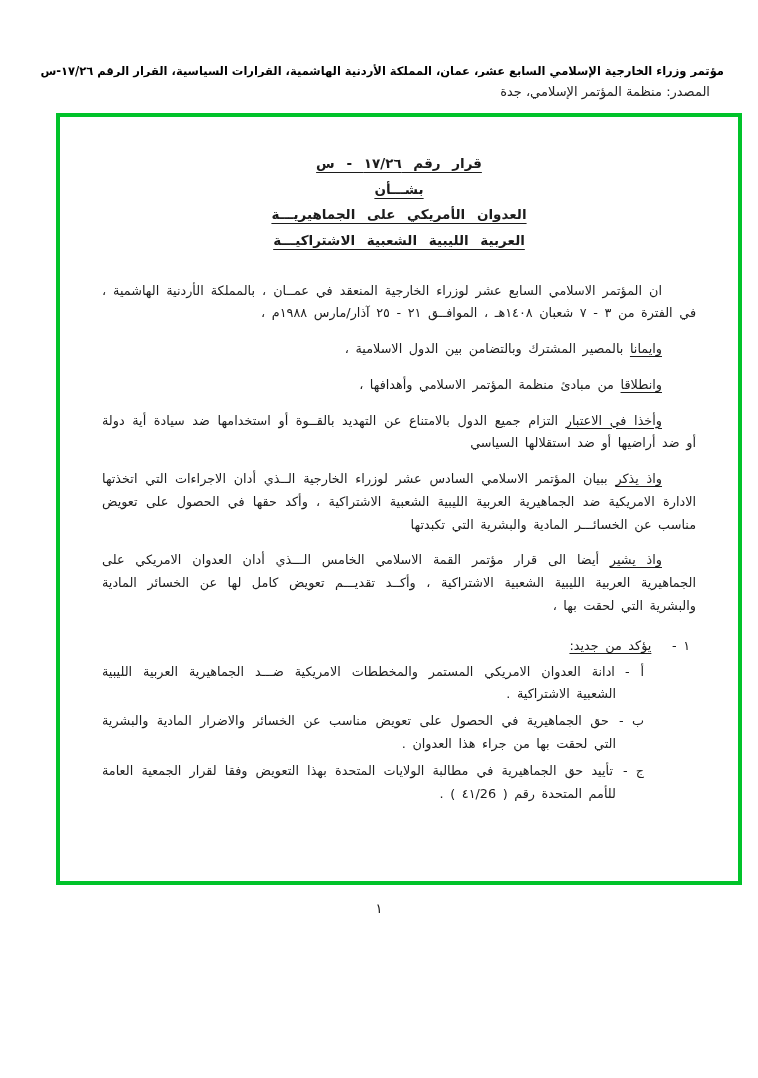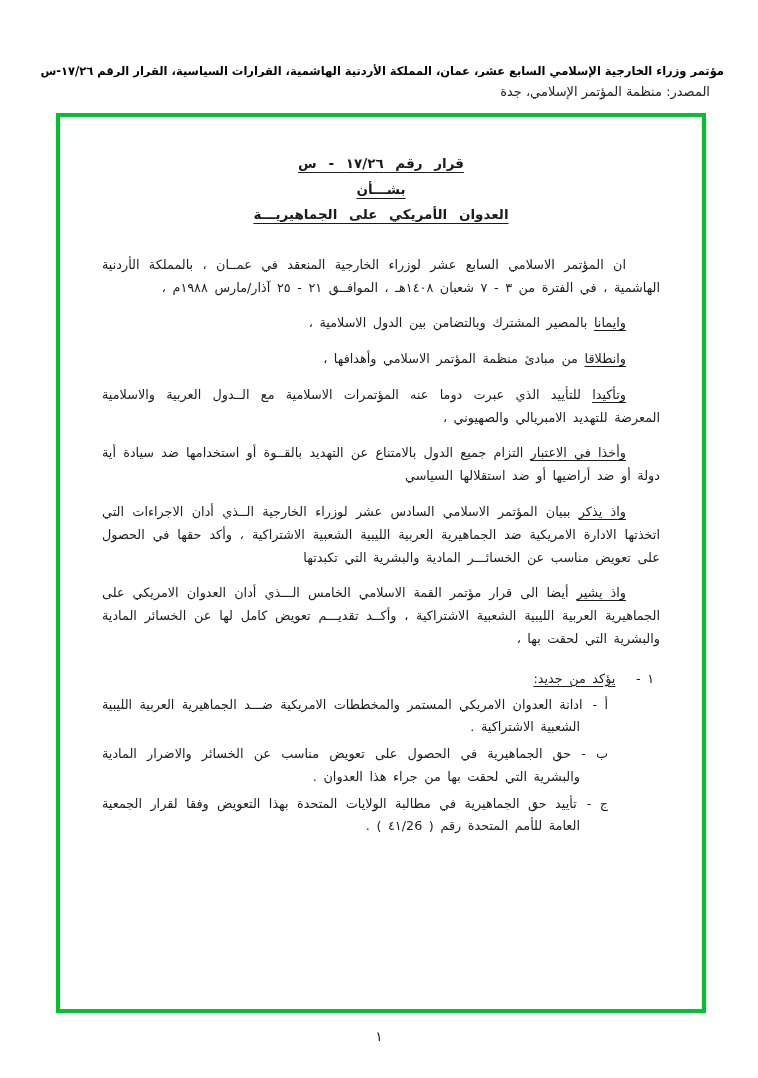--- a/index.html
+++ b/index.html
@@ -10,21 +10,21 @@
   }
   .page-header{
     padding-top:64px;margin:0 34px 0 14px;
     font-size:11.5px;font-weight:bold;text-align:right;line-height:1.3;
     color:#000;
   }
   .source-line{
     margin:5px 48px 0 0;font-size:13px;font-weight:normal;color:#222;
   }
   .document-frame{
-    margin:14px 52px 0 56px;height:900px;box-sizing:border-box;
+    margin:14px 16px 0 56px;height:772px;box-sizing:border-box;
     border:4px solid #00c32a;
     padding:34px 42px 0 42px;
     background:#fff;
   }
   .title-block{text-align:center;margin-bottom:26px;}
   .title-line{
     display:block;font-size:13.5px;font-weight:600;letter-spacing:1px;
     word-spacing:7px;line-height:1.9;
     text-decoration:underline;text-underline-offset:4px;text-decoration-thickness:1px;
   }
@@ -53,30 +53,30 @@
 
 <div class="page-header">مؤتمر وزراء الخارجية الإسلامي السابع عشر، عمان، المملكة الأردنية الهاشمية، القرارات السياسية، القرار الرقم ١٧/٢٦-س</div>
 <div class="source-line">المصدر:  منظمة المؤتمر الإسلامي، جدة</div>
 
 <div class="document-frame">
 
   <div class="title-block">
     <span class="title-line">قرار رقم ١٧/٢٦ - س</span>
     <span class="title-line">بشـــأن</span>
     <span class="title-line">العدوان الأمريكي على الجماهيريـــة</span>
+    <span class="title-line">العربية الليبية الشعبية الاشتراكيـــة</span>
   </div>
 
   <p class="para"><span class="lead"></span><span>ان المؤتمر الاسلامي السابع عشر لوزراء الخارجية المنعقد في عمــان ، بالمملكة الأردنية الهاشمية ، في الفترة من ٣ - ٧ شعبان ١٤٠٨هـ ، الموافــق ٢١ - ٢٥ آذار/مارس ١٩٨٨م ،</span></p>
 
 
   <p class="para"><span class="lead">وايمانا</span><span> بالمصير المشترك وبالتضامن بين الدول الاسلامية ،</span></p>
 
   <p class="para"><span class="lead">وانطلاقا</span><span> من مبادئ منظمة المؤتمر الاسلامي وأهدافها ،</span></p>
 
-  <p class="para"><span class="lead">وتأكيدا</span><span> للتأييد الذي عبرت دوما عنه المؤتمرات الاسلامية مع الــدول العربية والاسلامية المعرضة للتهديد الامبريالي والصهيوني ،</span></p>
 
   <p class="para"><span class="lead">وأخذا في الاعتبار</span><span> التزام جميع الدول بالامتناع عن التهديد بالقــوة أو استخدامها ضد سيادة أية دولة أو ضد أراضيها أو ضد استقلالها السياسي</span></p>
 
   <p class="para"><span class="lead">واذ يذكر</span><span> ببيان المؤتمر الاسلامي السادس عشر لوزراء الخارجية الــذي أدان الاجراءات التي اتخذتها الادارة الامريكية ضد الجماهيرية العربية الليبية الشعبية الاشتراكية ،  وأكد حقها في الحصول على تعويض مناسب عن الخسائـــر المادية والبشرية التي تكبدتها</span></p>
 
   <p class="para"><span class="lead">واذ يشير</span><span> أيضا الى قرار مؤتمر القمة الاسلامي الخامس الـــذي أدان العدوان الامريكي على الجماهيرية العربية الليبية الشعبية الاشتراكية ،  وأكــد تقديـــم تعويض كامل لها عن الخسائر المادية والبشرية التي لحقت بها ،</span></p>
 
   <div class="decree-line">
     <span class="decree-number">١ -</span>
     <span class="decree-heading">يؤكد من جديد:</span>

